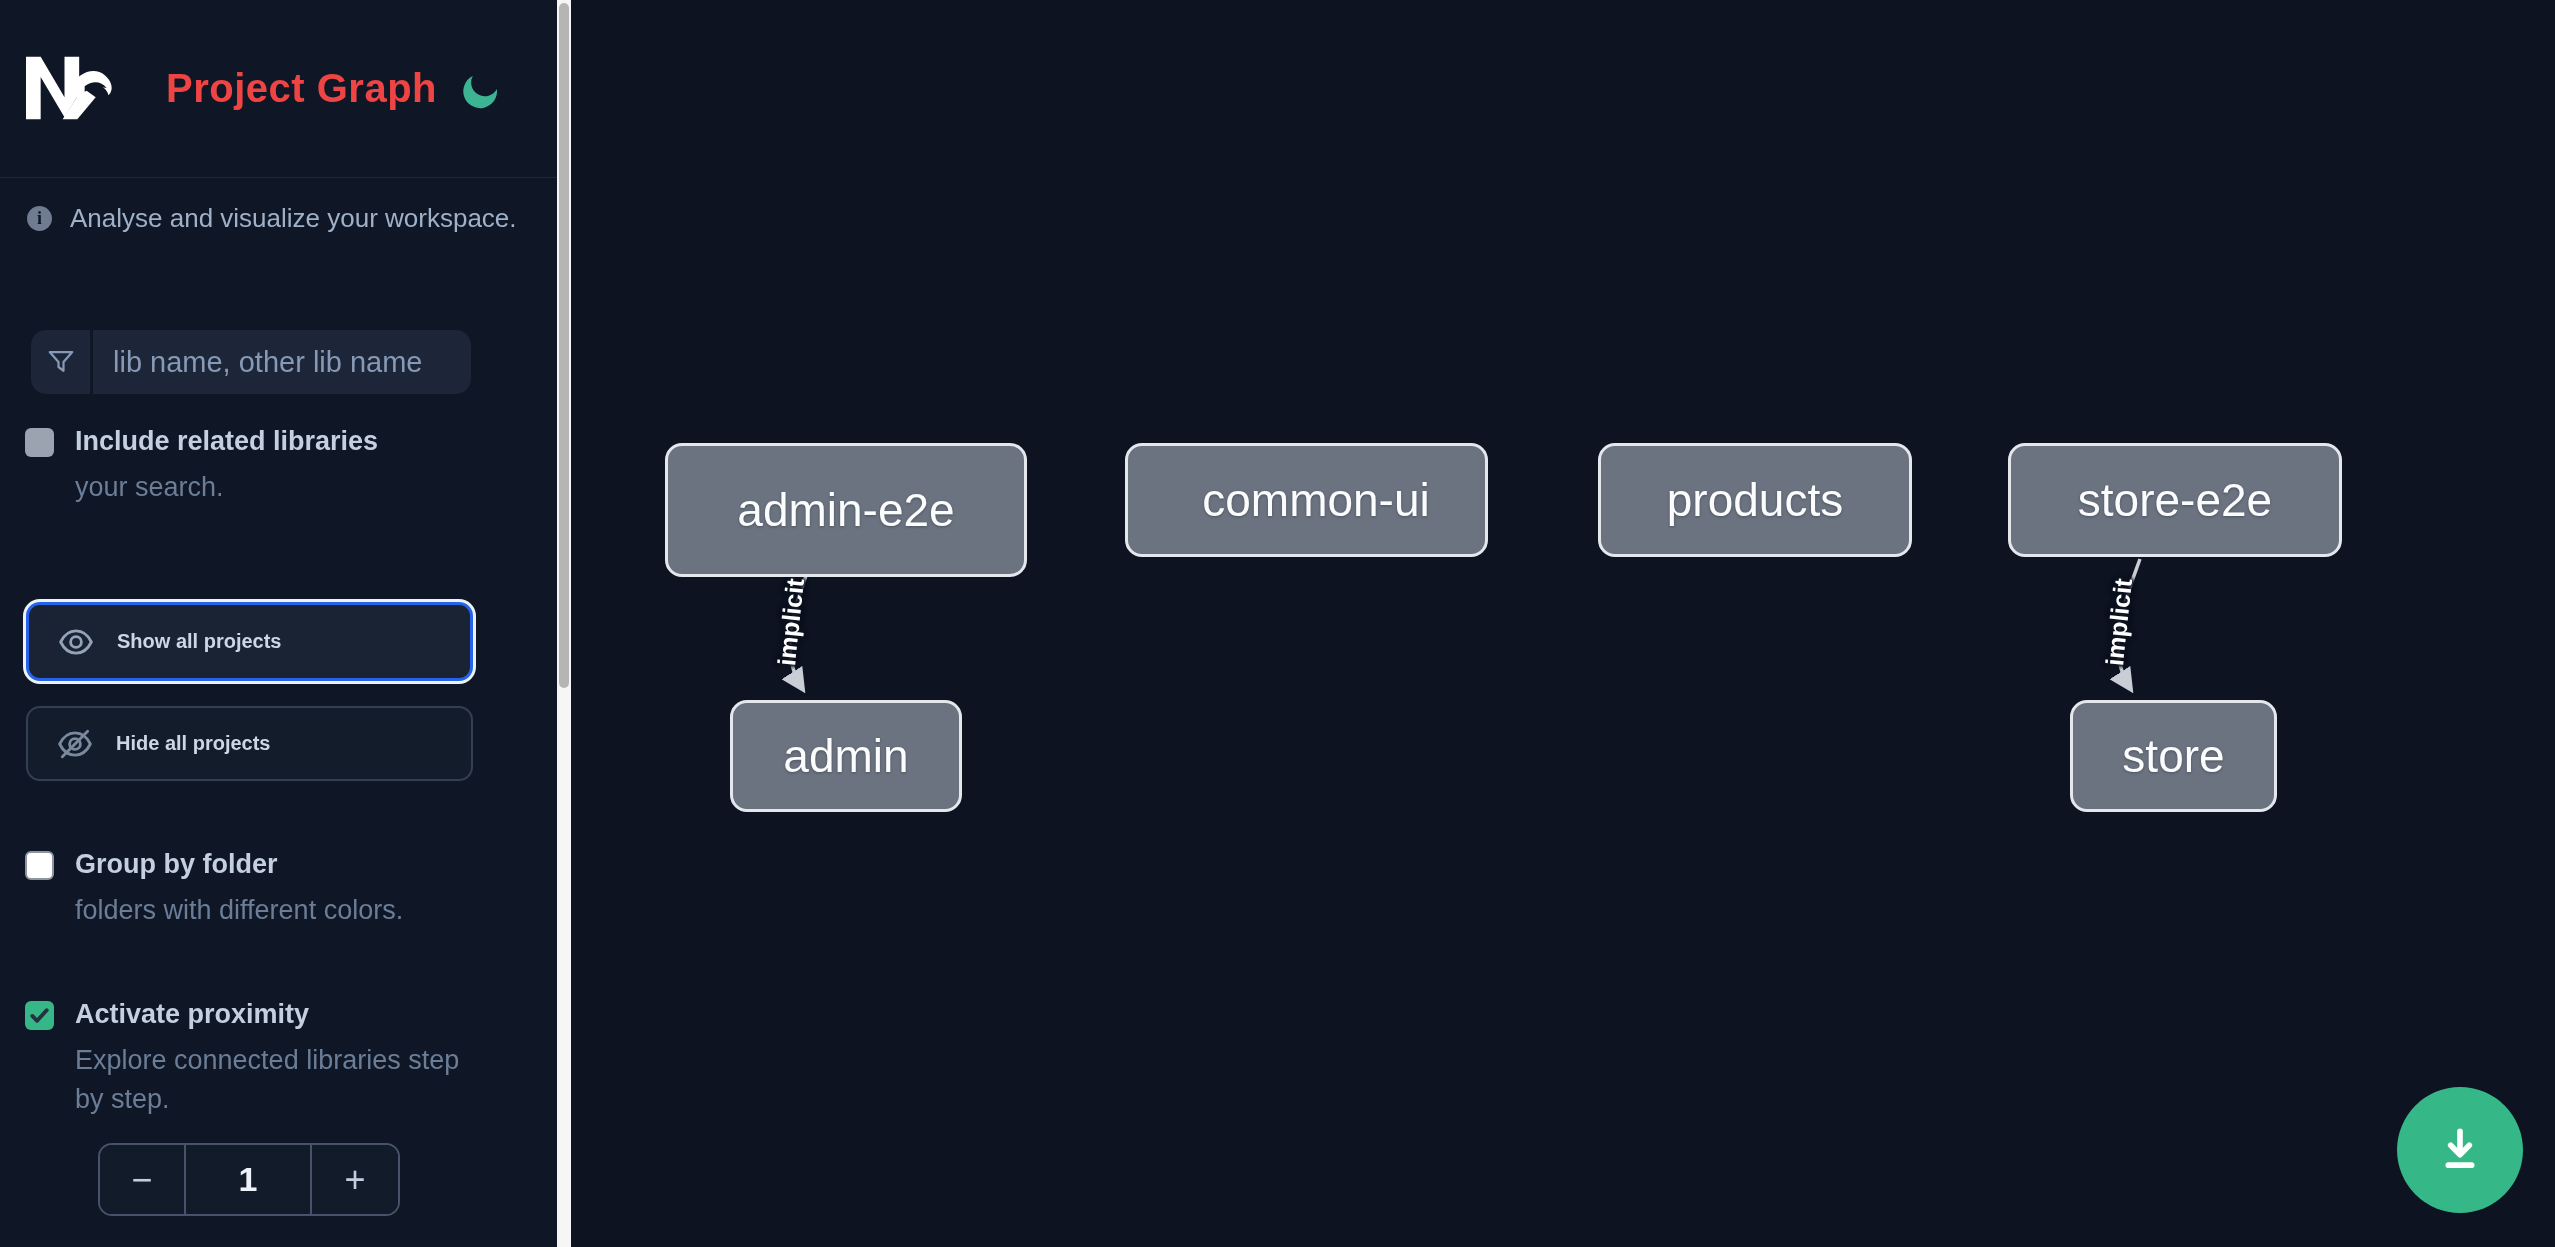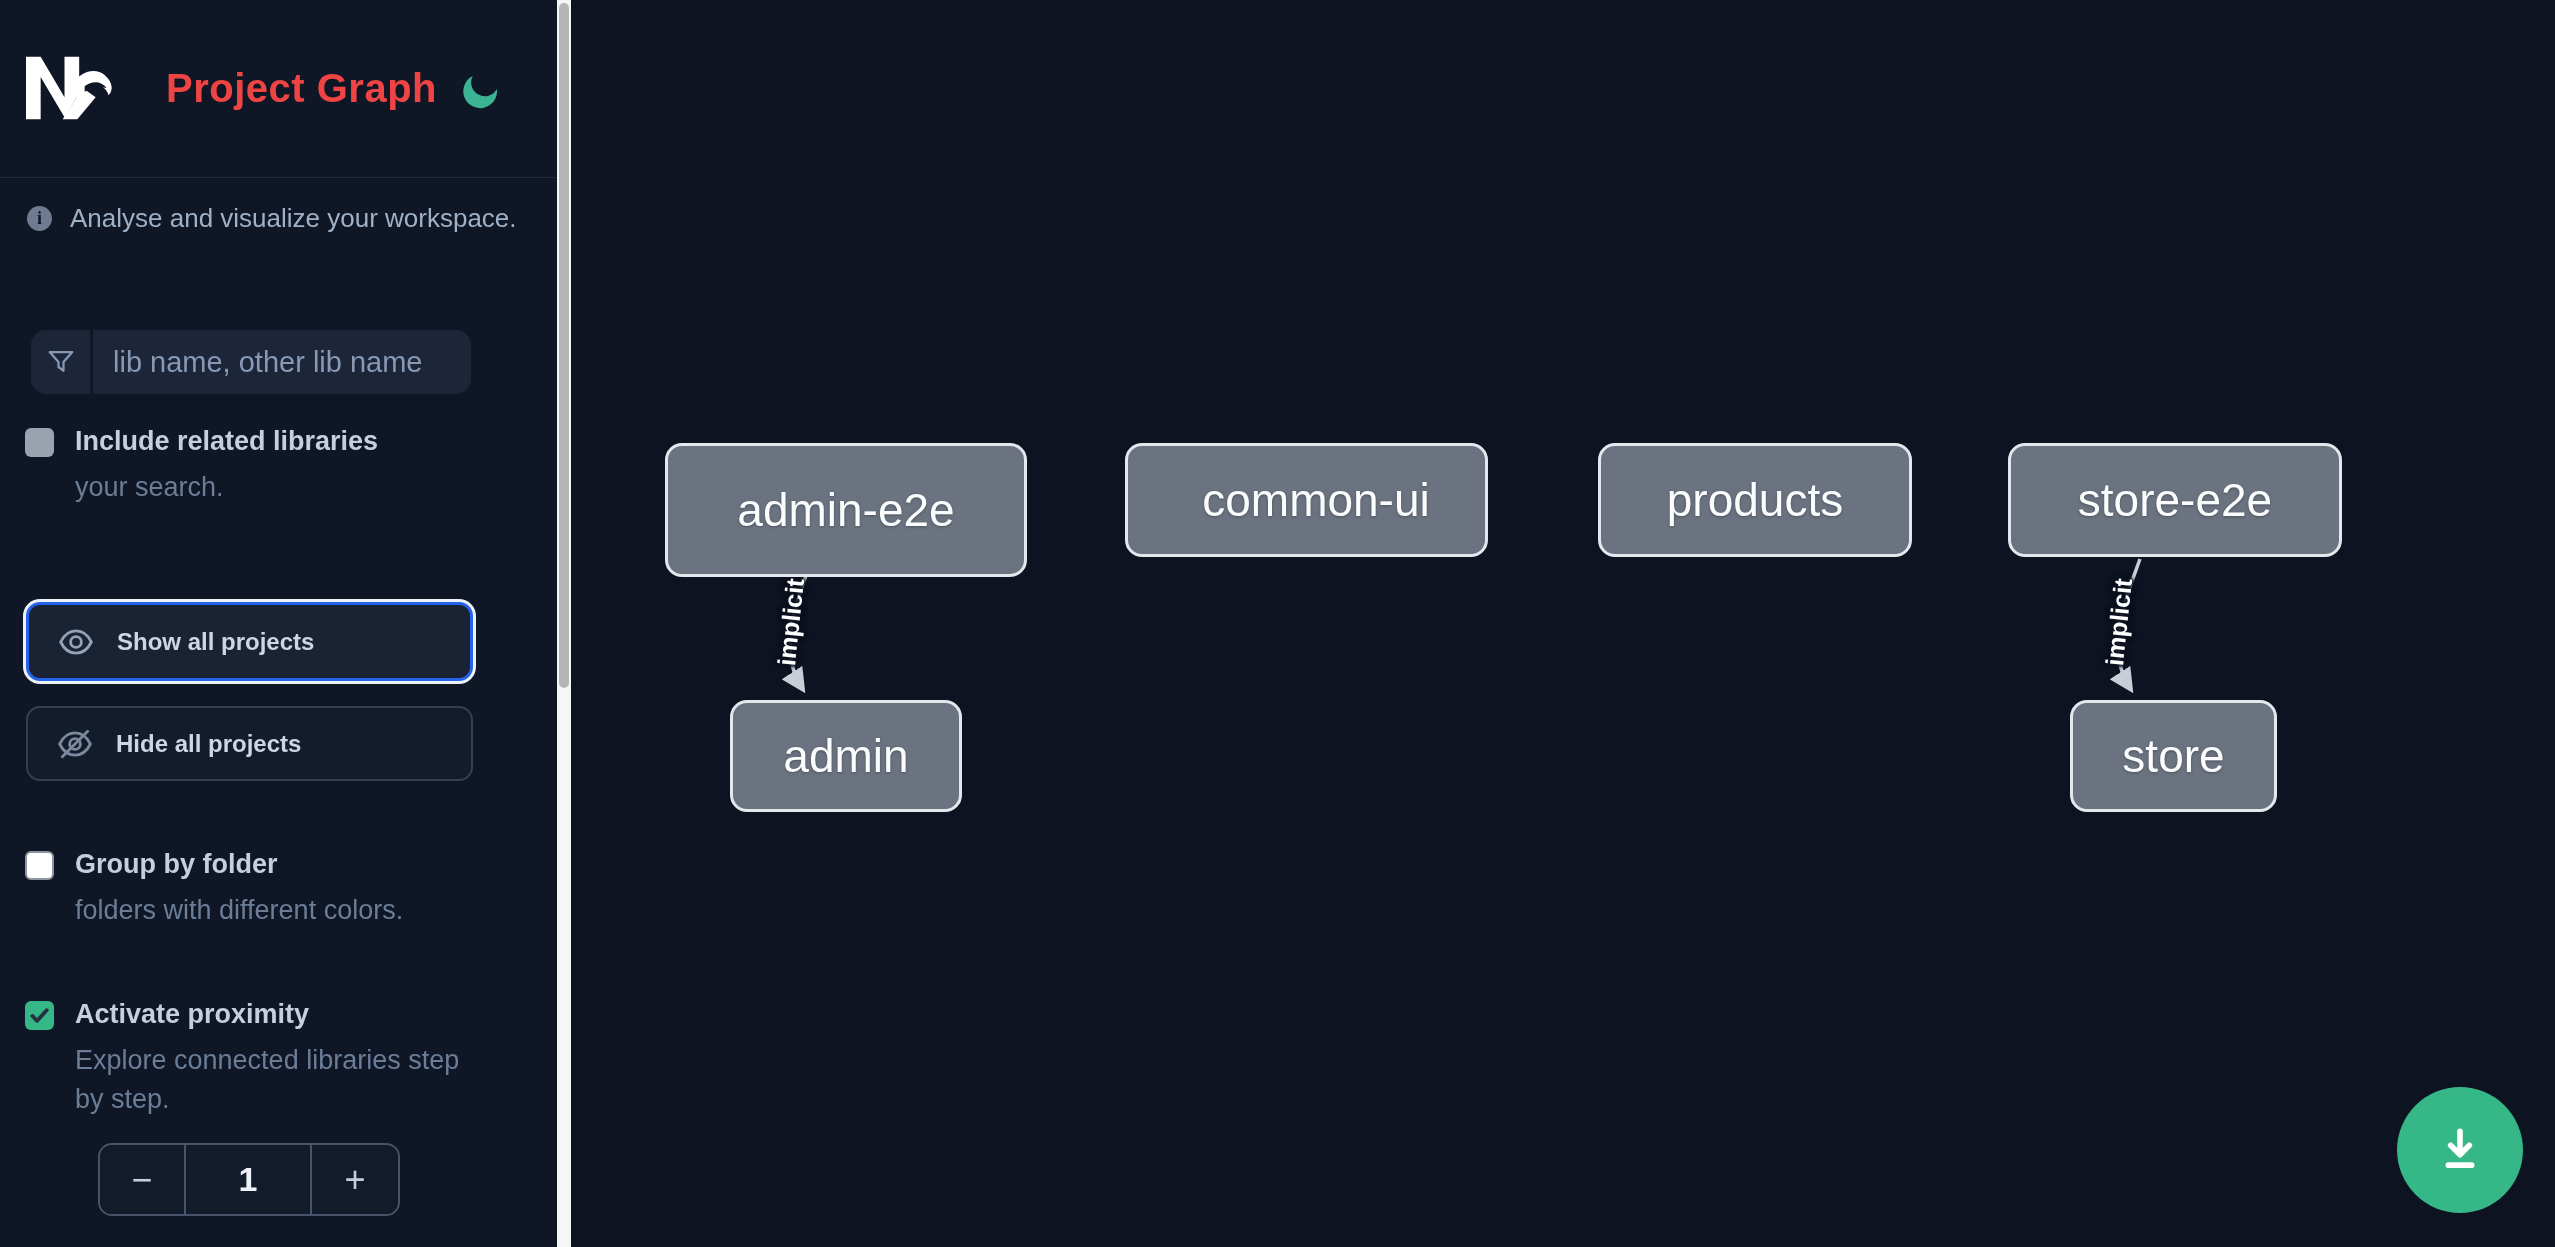--- a/index.html
+++ b/index.html
@@ -39,21 +39,21 @@
   .option .opt-label { position:absolute; left:50px; top:-2px; font-size:27px; font-weight:700;
                        color:#c4d0e0; white-space:nowrap; }
   .option .opt-desc { position:absolute; left:50px; top:40px; font-size:27px; color:#6b7d97;
                       line-height:39px; white-space:nowrap; }
   #opt-include  { top:428px; }
   #opt-group    { top:851px; }
   #opt-proximity{ top:1001px; }
 
   .side-btn { position:absolute; left:26px; width:447px; height:79px; border-radius:14px;
               display:flex; align-items:center; gap:22px; padding-left:28px; cursor:pointer;
-              font-size:24px; font-weight:700; color:#ccd6e4; }
+              font-size:20px; font-weight:700; color:#ccd6e4; }
   #btn-show-all { top:602px; background:#192334; border:3px solid #2563eb;
                   box-shadow:0 0 0 3px #eef2f7; }
   #btn-hide-all { top:706px; height:75px; background:#131c2b; border:2px solid #333f52; }
   .side-btn svg { flex:none; }
 
   #stepper { position:absolute; left:98px; top:1143px; width:302px; height:73px;
              border:2px solid #46536a; border-radius:14px; display:flex; overflow:hidden; }
   .step-cell { display:flex; align-items:center; justify-content:center; color:#c2cedd;
                font-size:36px; background:#121b2a; }
   #step-dec { width:86px; border-right:2px solid #46536a; cursor:pointer; }

